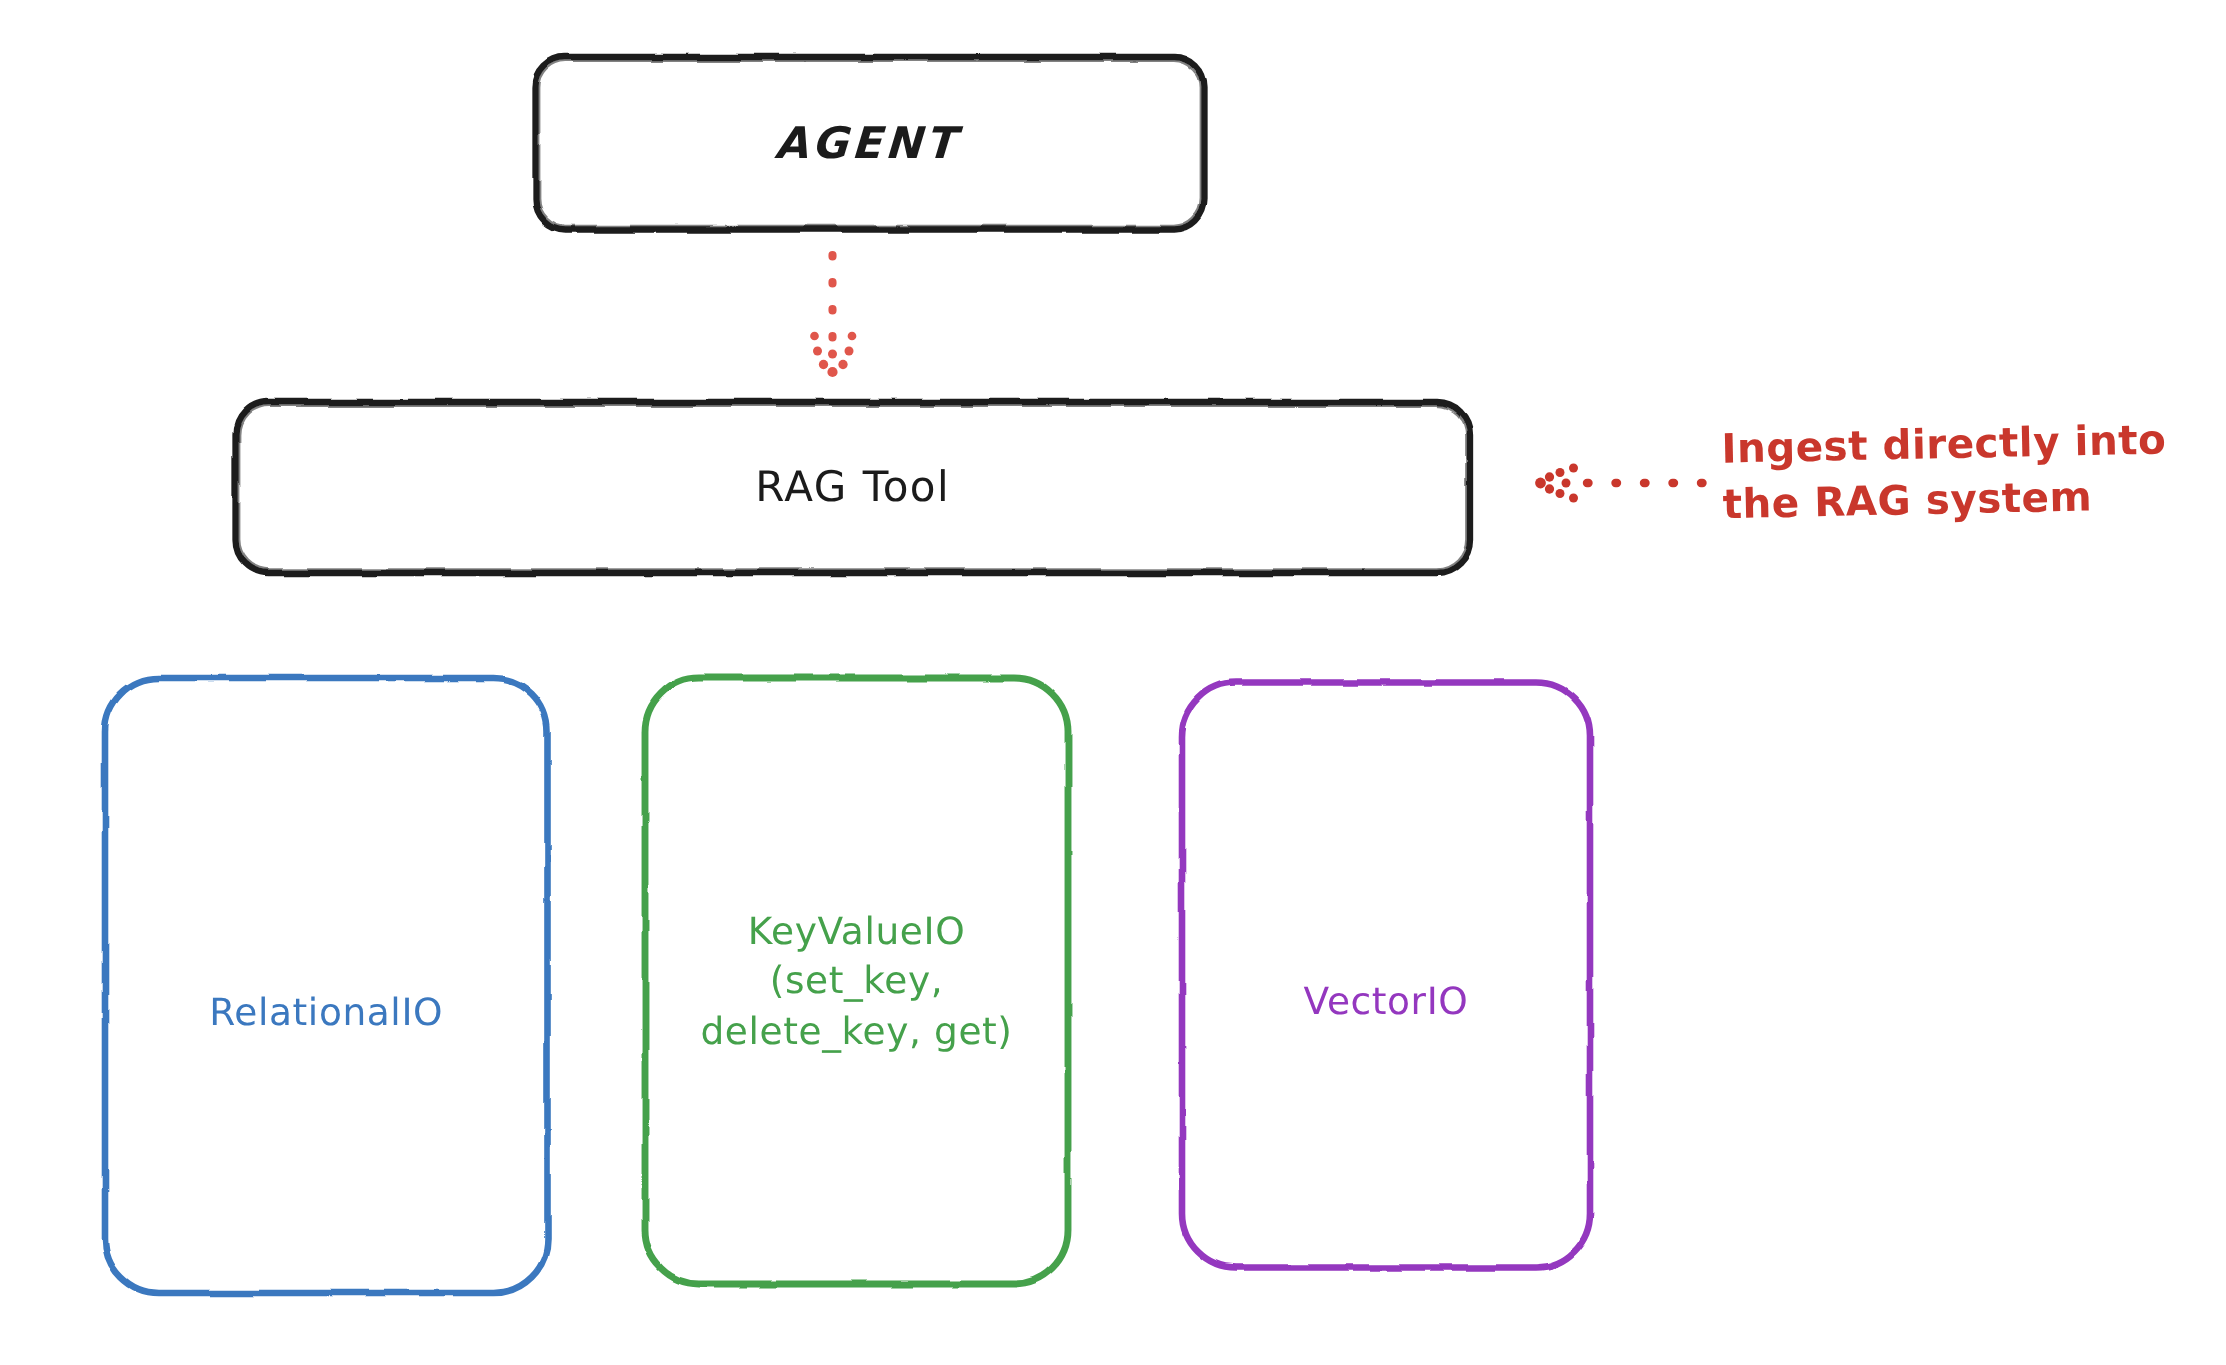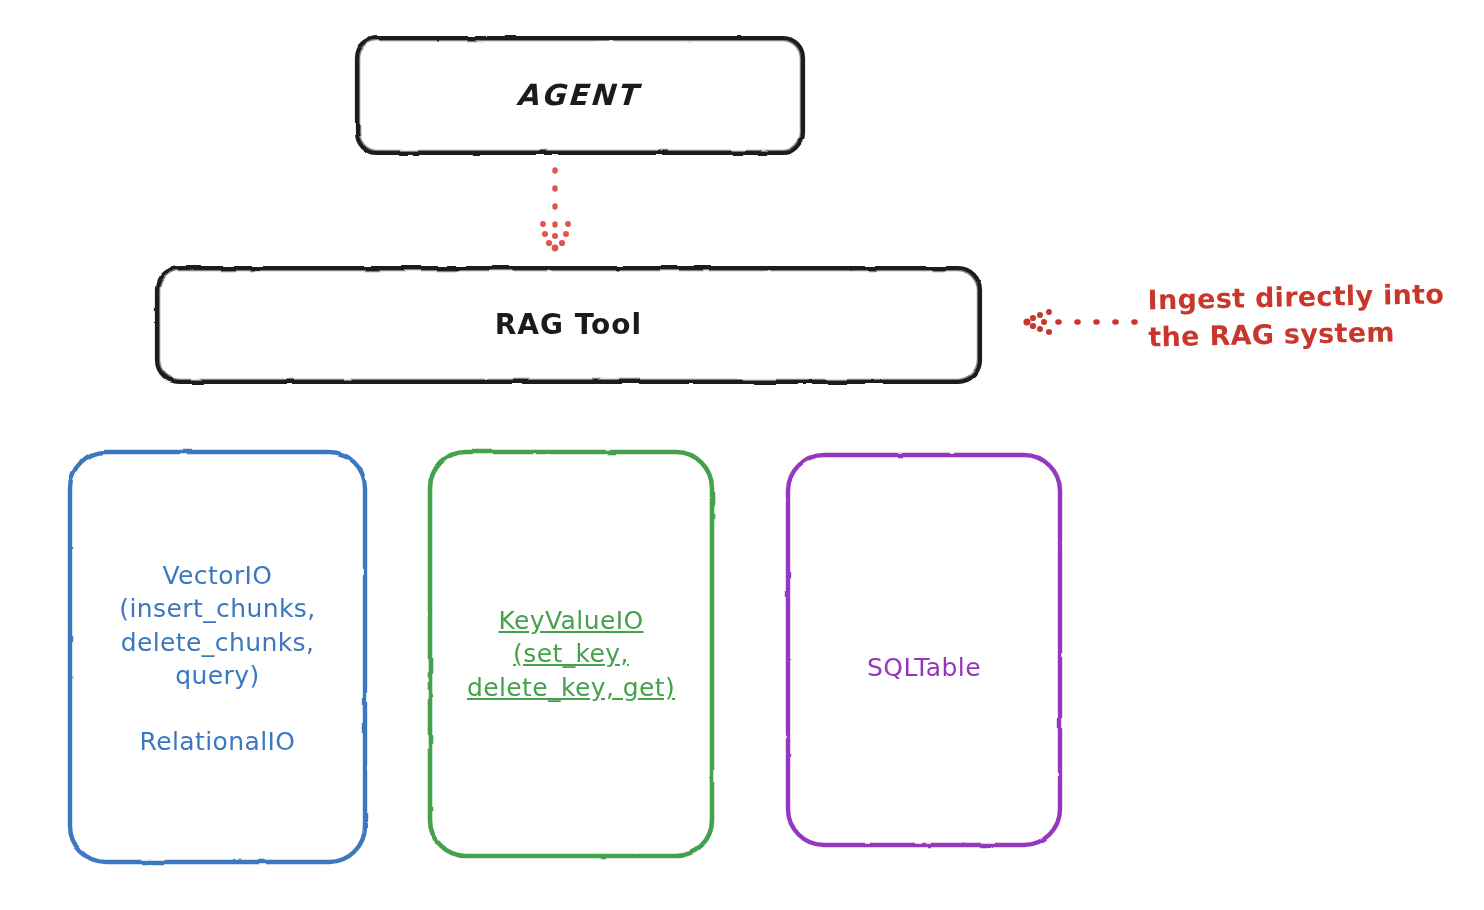--- a/index.html
+++ b/index.html
@@ -55,21 +55,21 @@
 
   
   #rag-tool-box {
     left: 157px;
     top: 268px;
     width: 823px;
     height: 114px;
   }
   #rag-tool-box .node-label {
     font-size: 28px;
-    font-weight: 700;
+    font-weight: 400;
     color: #1b1b1b;
     letter-spacing: 1px;
   }
 
   
   .leaf-box .node-label {
     font-size: 25px;
     font-weight: 500;
     letter-spacing: 0.4px;
     line-height: 1.34;
@@ -90,21 +90,21 @@
   #vectorio-box .node-label,
   #vectorio-box .node-sublabel { color: #3b78bf; }
 
   #keyvalueio-box {
     left: 430px;
     top: 452px;
     width: 282px;
     height: 404px;
   }
   #keyvalueio-box .node-label,
-  #keyvalueio-box .node-sublabel { color: #45a14b; text-decoration: underline; }
+  #keyvalueio-box .node-sublabel { color: #45a14b; }
 
   #relationalio-box {
     left: 788px;
     top: 455px;
     width: 272px;
     height: 390px;
   }
   #relationalio-box .node-label,
   #relationalio-box .node-sublabel { color: #9437bf; }
 
@@ -192,31 +192,27 @@
 
 <div class="node" id="agent-box">
   <div class="node-label">AGENT</div>
 </div>
 
 <div class="node" id="rag-tool-box">
   <div class="node-label">RAG Tool</div>
 </div>
 
 <div class="node leaf-box" id="vectorio-box">
-  <div class="node-label">VectorIO
-(insert_chunks,
-delete_chunks,
-query)</div>
   <div class="node-sublabel">RelationalIO</div>
 </div>
 
 <div class="node leaf-box" id="keyvalueio-box">
   <div class="node-label">KeyValueIO
 (set_key,
 delete_key, get)</div>
 </div>
 
 <div class="node leaf-box" id="relationalio-box">
-  <div class="node-sublabel">SQLTable</div>
+  <div class="node-sublabel">VectorIO</div>
 </div>
 
 <div id="ingest-annotation">Ingest directly into
 the RAG system</div>
 
 </body></html>

